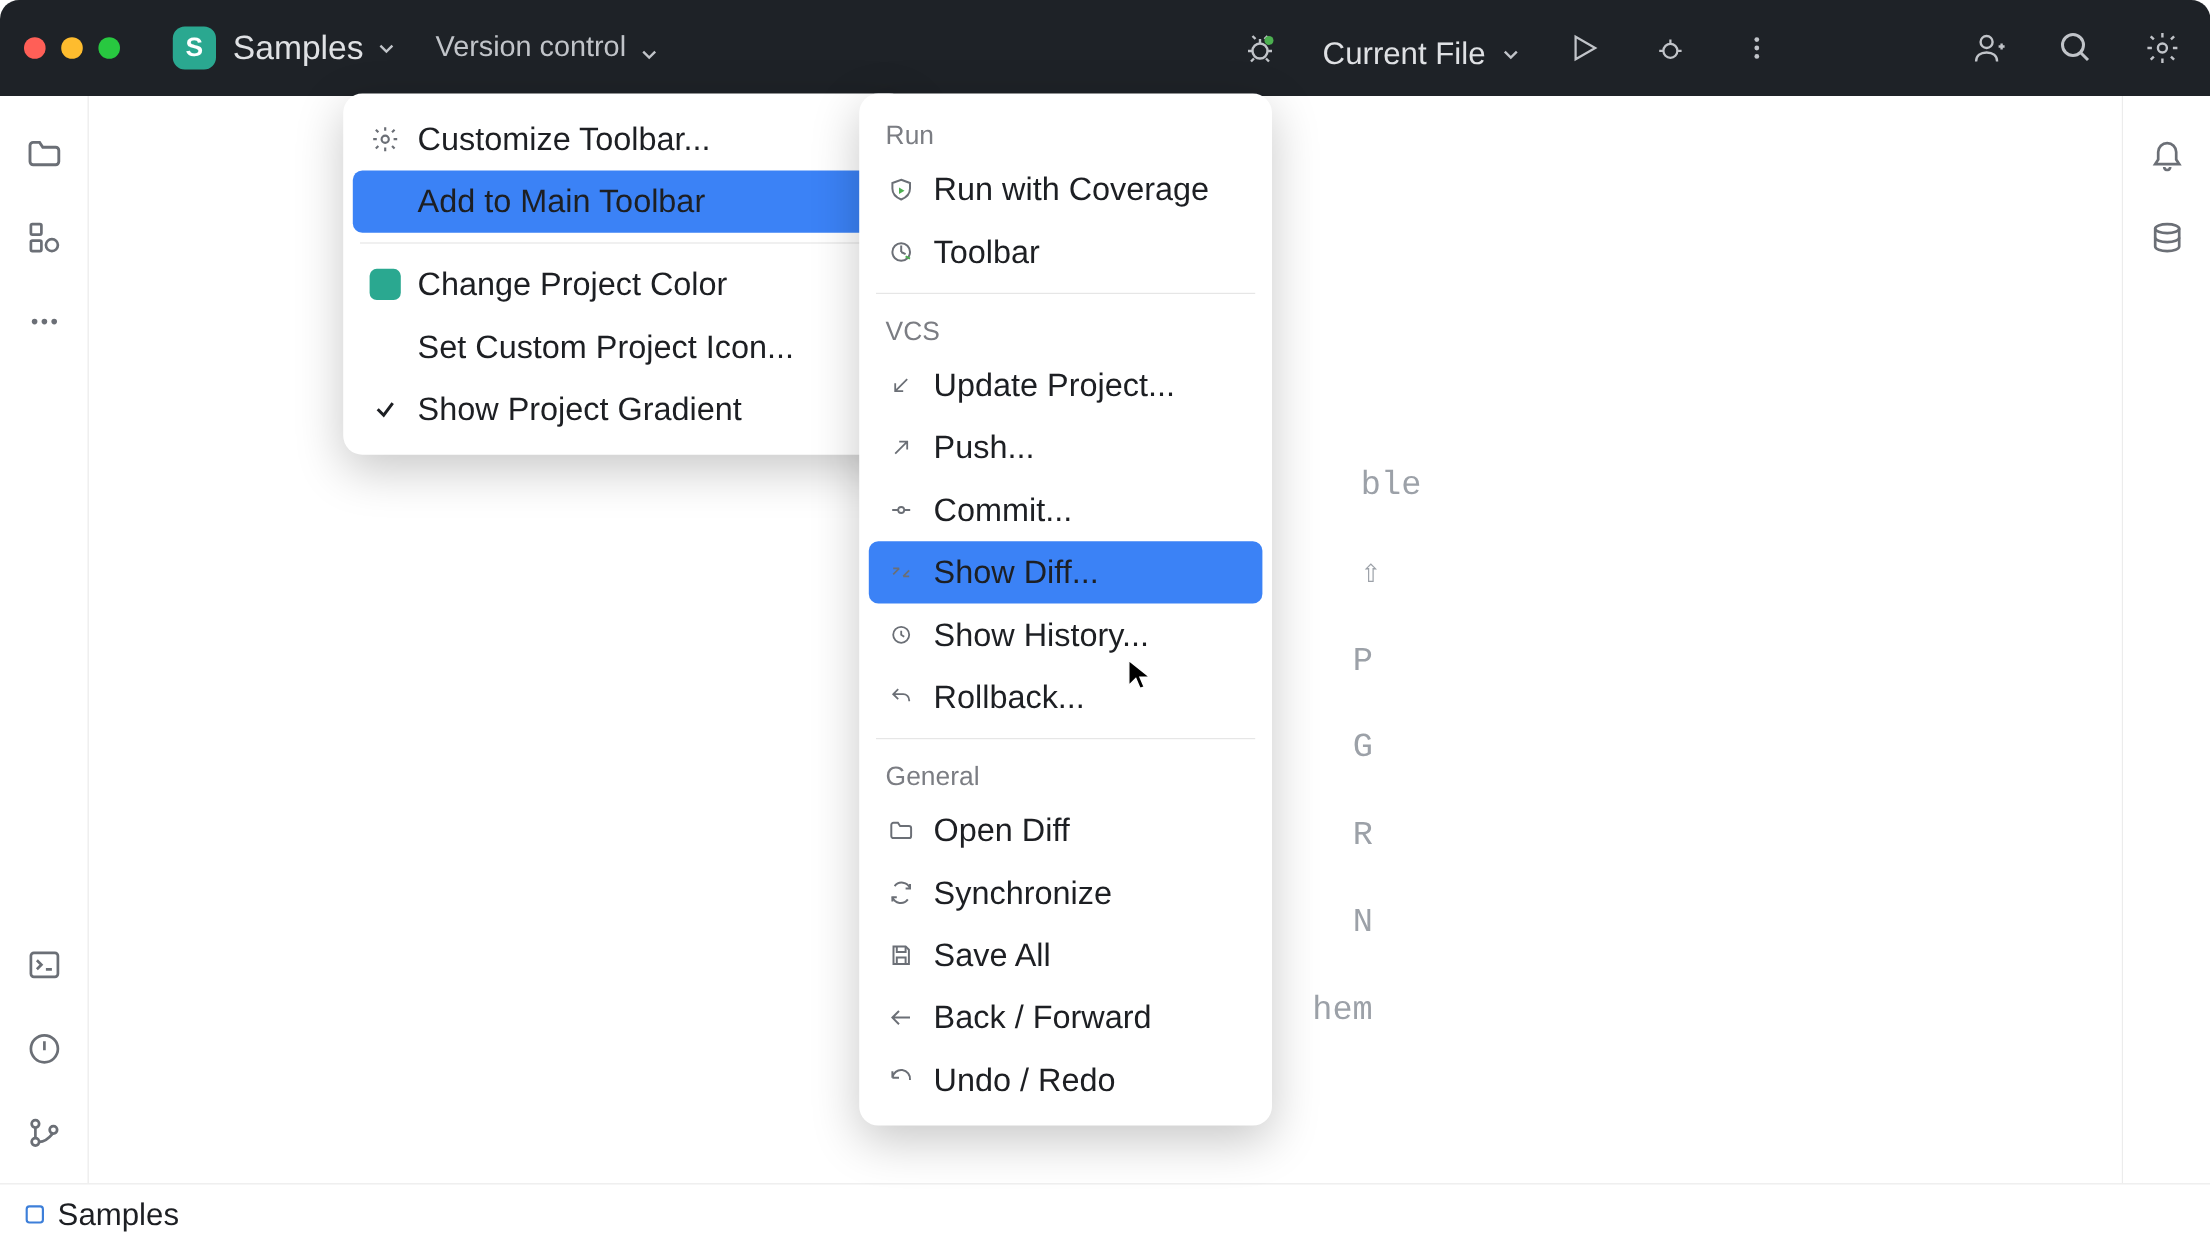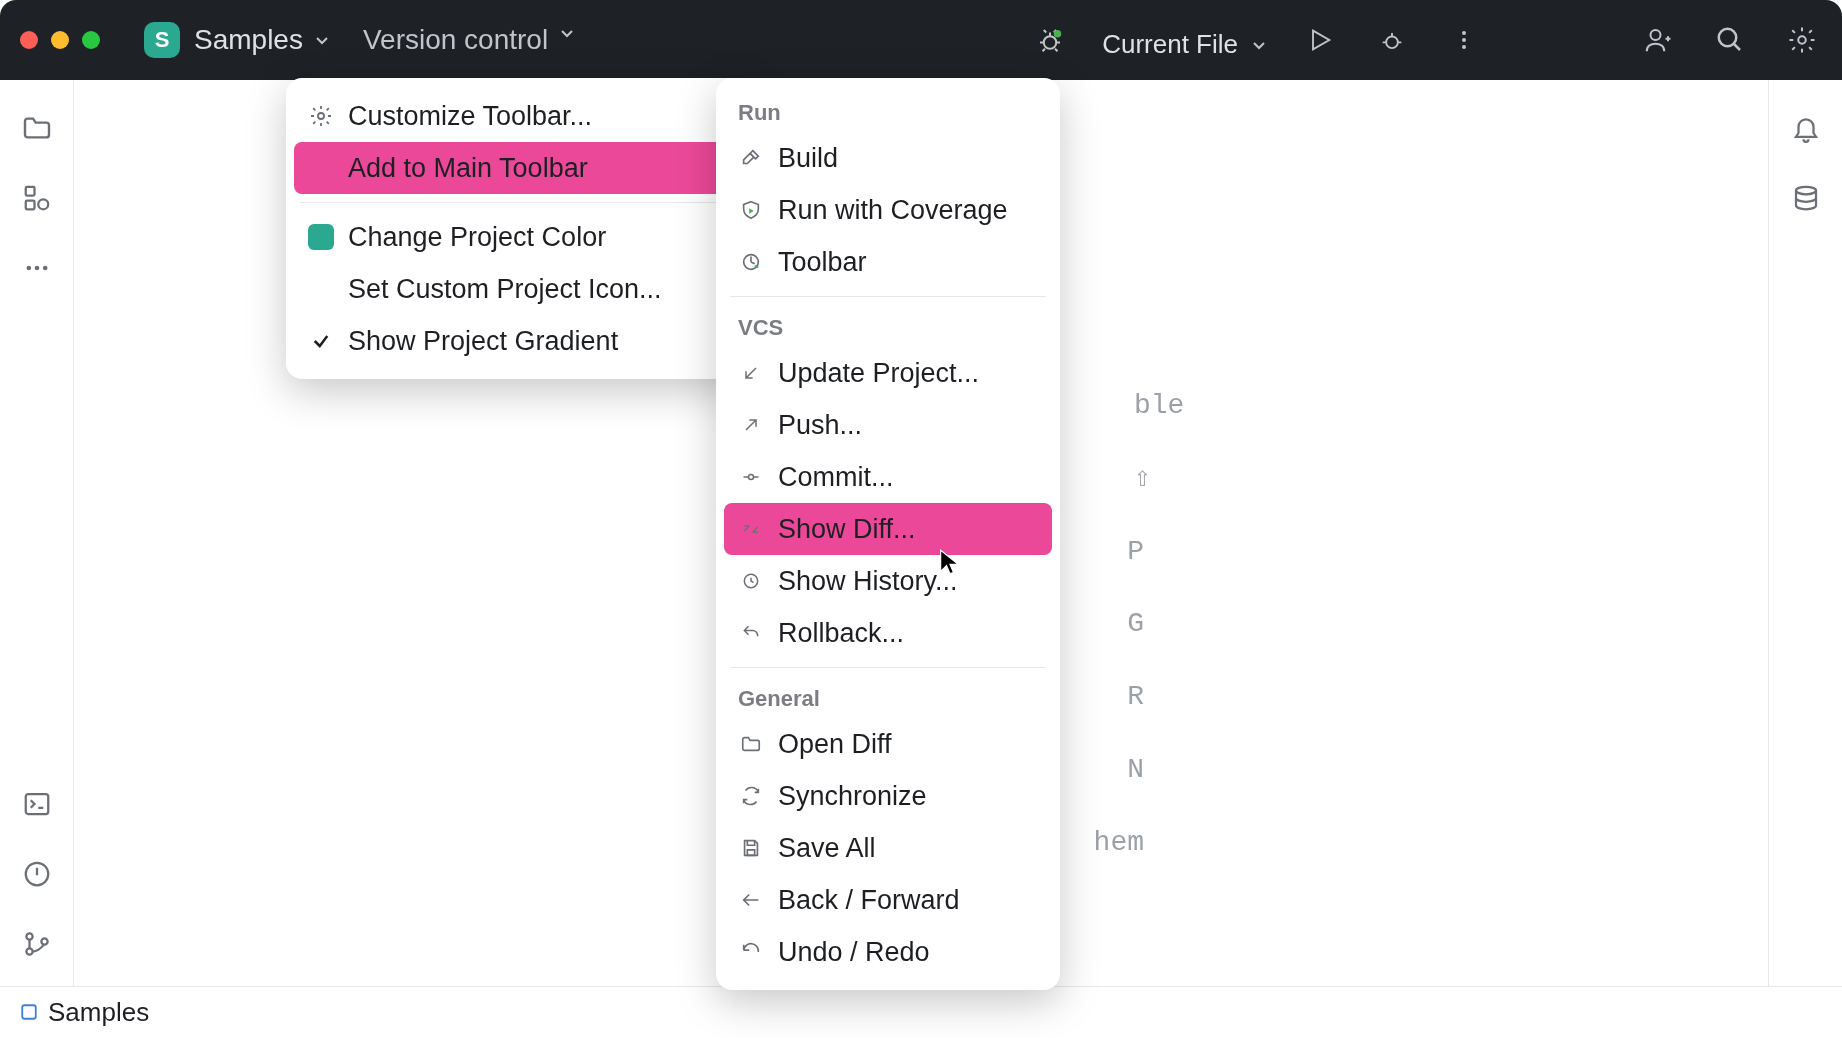--- a/index.html
+++ b/index.html
@@ -30,21 +30,21 @@
       width: 36px; height: 36px;
       border-radius: 10px;
       background: #2aa890;
       color: #fff;
       display: flex; align-items: center; justify-content: center;
       font-weight: 600; font-size: 22px;
       margin-right: 14px;
     }
     .proj-name { font-size: 28px; display: flex; align-items: center; gap: 10px; margin-right: 32px; }
     .chevron { width: 18px; height: 18px; display: inline-flex; align-items: center; justify-content: center; }
-    .vcs-label { font-size: 28px; color: #c1c4c9; display: flex; align-items: flex-start; gap: 10px; }
+    .vcs-label { font-size: 24px; color: #c1c4c9; display: flex; align-items: flex-end; gap: 10px; }
     .titlebar-spacer { flex: 1; }
     .titlebar-right { display: flex; align-items: flex-end; gap: 32px; }
     .titlebar-icon { display: flex; align-items: center; justify-content: center; width: 40px; height: 40px; }
     .run-config { display: flex; align-items: center; gap: 12px; font-size: 26px; }
     .content {
       display: flex;
       height: calc(100% - 80px - 52px);
       background: #ffffff;
     }
     .left-rail {
@@ -95,24 +95,24 @@
     }
     .menu1 { top: 78px; left: 286px; width: 471px; }
     .menu2 { top: 78px; left: 716px; width: 344px; }
     .menu-item {
       height: 52px;
       display: flex; align-items: center;
       padding: 0 22px;
       gap: 14px;
       cursor: default;
     }
-    .menu-item.selected { background: #ec4899; border-radius: 8px; margin: 0 8px; padding: 0 14px; }
+    .menu-item.selected { background: #3b82f6; border-radius: 8px; margin: 0 8px; padding: 0 14px; }
     .menu-sep { height:1px; background:#e6e6e6; margin: 8px 14px; }
     .menu-item .arrow { margin-left:auto; color:#7a7d83; }
-    .menu-header { font-size: 22px; font-weight:700; color:#7b7d83; padding: 10px 22px 6px; }
+    .menu-header { font-size: 22px; font-weight:400; color:#7b7d83; padding: 10px 22px 6px; }
     .icon-slot { width:26px; height:26px; display:flex; align-items:center; justify-content:center; color:#6b6f76; flex-shrink:0; }
     .check { width:26px; display:flex; justify-content:center; }
     .color-swatch { width: 26px; height: 26px; border-radius: 6px; background:#2aa890; }
     .cursor {
       position:absolute; top:548px; left:938px;
       width:0;height:0;
     }
     .cursor svg { width:24px; height:28px; }
   </style>
 </head>
@@ -327,28 +327,20 @@
     </span>
     <span>Show Project Gradient</span>
   </div>
 </div>
 
 <div class="menu menu2">
   <div class="menu-header">Run</div>
   <div class="menu-item">
     <span class="icon-slot">
         <svg viewBox="0 0 24 24" width="22" height="22" fill="none" stroke="#6b6f76" stroke-width="1.8">
-          <path d="M14 4l6 6-3 3-6-6zM11 7L4 14v4h4l7-7"></path>
-        </svg>
-      </span>
-    <span>Build</span>
-  </div>
-  <div class="menu-item">
-    <span class="icon-slot">
-        <svg viewBox="0 0 24 24" width="22" height="22" fill="none" stroke="#6b6f76" stroke-width="1.8">
           <path d="M12 3l8 3v5c0 5-3 8-8 10-5-2-8-5-8-10V6l8-3z"></path>
           <path d="M10 10l5 3-5 3z" fill="#4caf50" stroke="none"></path>
         </svg>
       </span>
     <span>Run with Coverage</span>
   </div>
   <div class="menu-item">
     <span class="icon-slot">
         <svg viewBox="0 0 24 24" width="22" height="22" fill="none" stroke="#6b6f76" stroke-width="1.8">
           <circle cx="12" cy="12" r="8"></circle>

